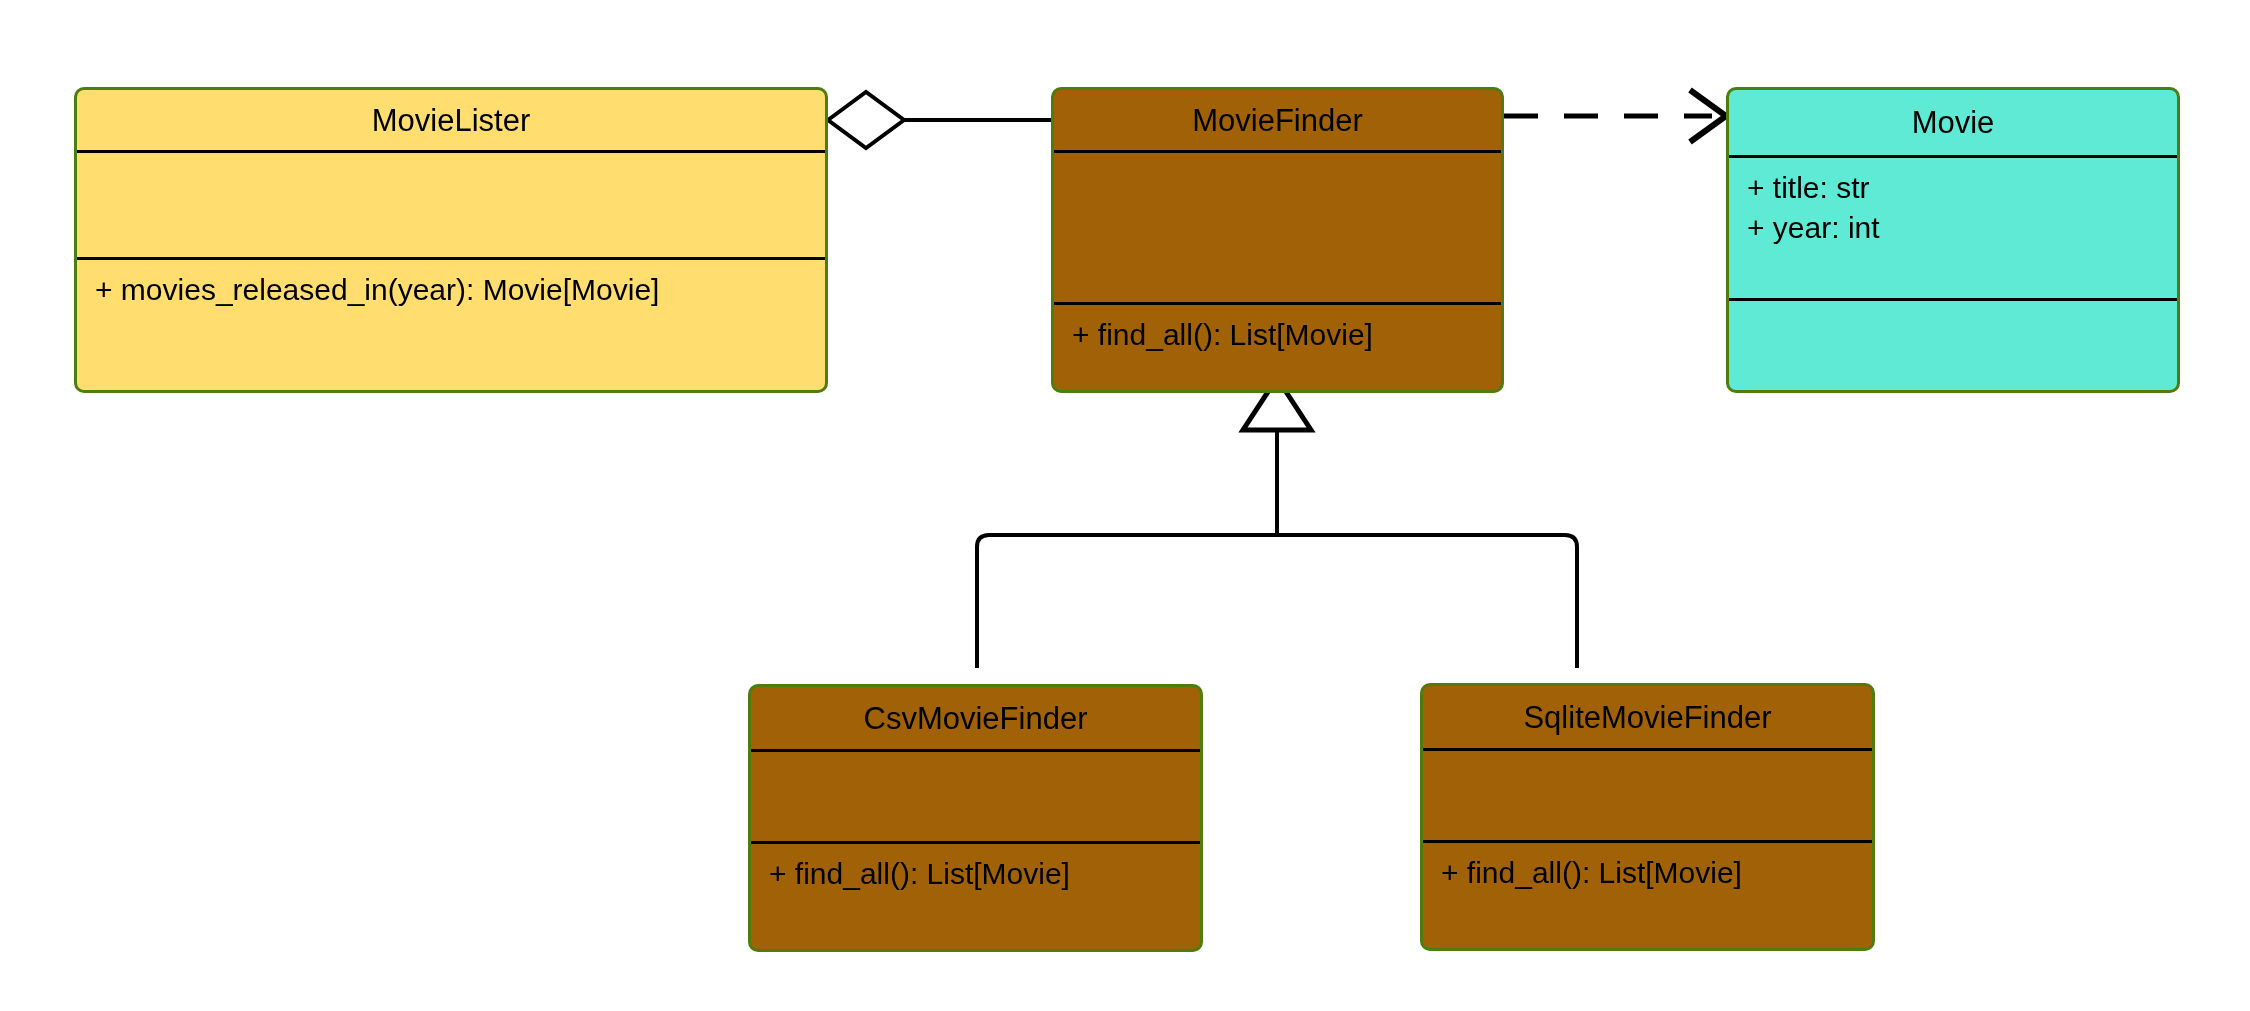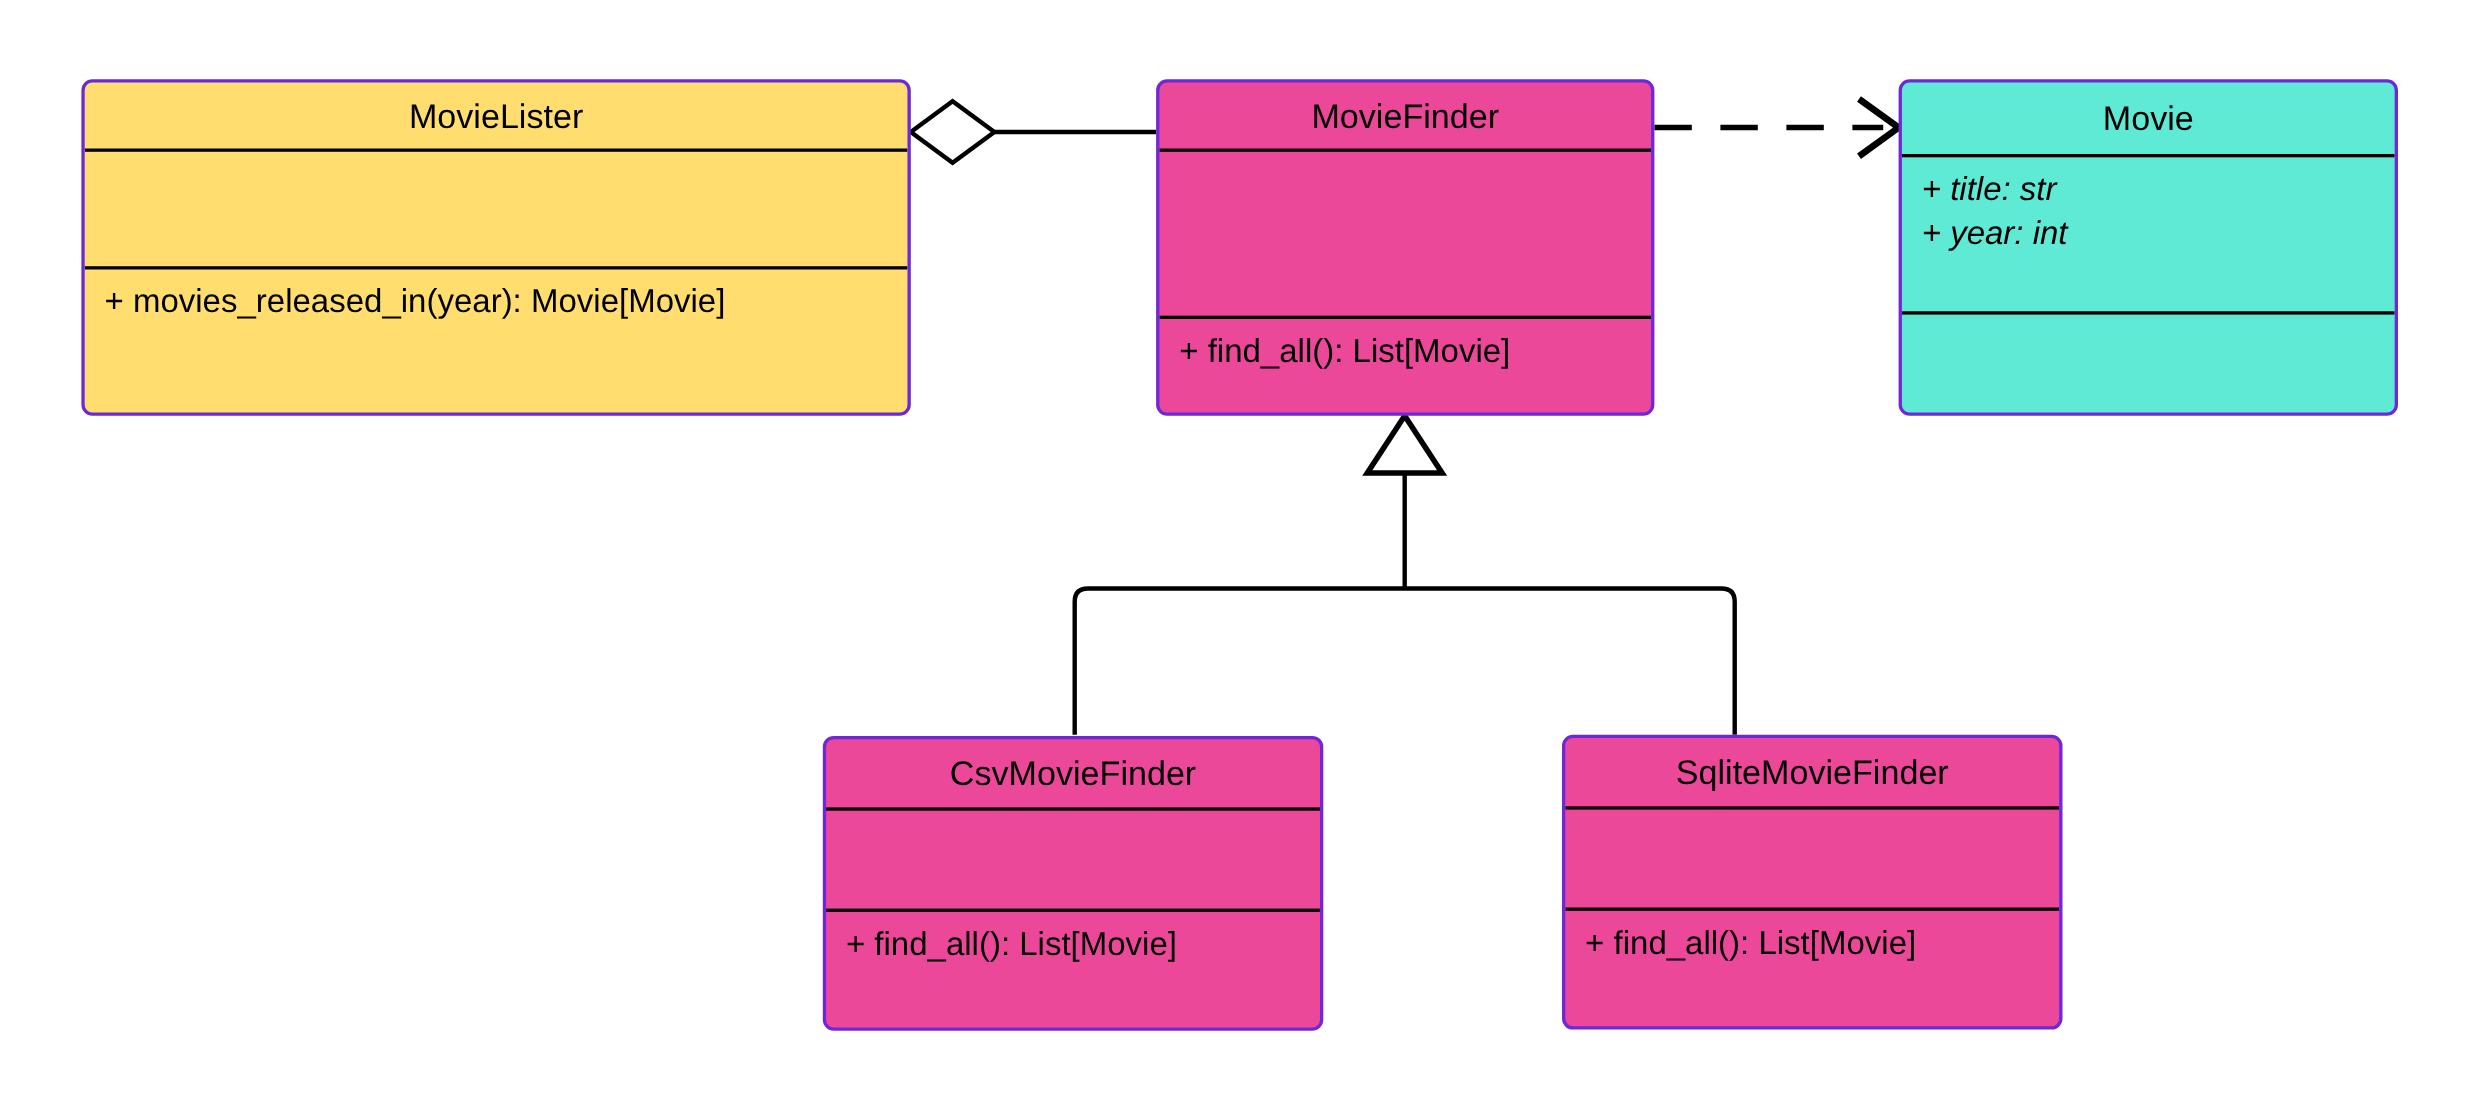--- a/index.html
+++ b/index.html
@@ -31,49 +31,50 @@
     top: 0;
     width: 2250px;
     height: 1011px;
     z-index: 1;
   }
 
   
   .uml-class {
     position: absolute;
     box-sizing: border-box;
-    border: 3px solid #6d28d9;
+    border: 3px solid #4d7c0f;
     border-radius: 10px;
     z-index: 2;
     overflow: hidden;
     display: flex;
     flex-direction: column;
+    margin-top: 15px;
   }
   .uml-class.fill-yellow { background: #ffdd6e; }
-  .uml-class.fill-green  { background: #ec4899; }
+  .uml-class.fill-green  { background: #a16207; }
   .uml-class.fill-blue   { background: #5eead4; }
 
   .class-name {
     text-align: center;
     font-size: 31px;
     color: #000000;
     line-height: 1;
     display: flex;
     align-items: center;
     justify-content: center;
     flex: 0 0 auto;
     box-sizing: border-box;
   }
   .compartment {
     border-top: 3px solid #000000;
     box-sizing: border-box;
     padding: 10px 18px 0 18px;
     flex: 1 1 auto;
   }
-  .compartment.fixed-attrs { flex: 0 0 auto; font-style: italic; }
+  .compartment.fixed-attrs { flex: 0 0 auto; }
   .member-line {
     font-size: 30px;
     color: #000000;
     line-height: 1.32;
     white-space: nowrap;
   }
   .compartment.empty { padding: 0; }
 </style>
 </head>
 <body>

